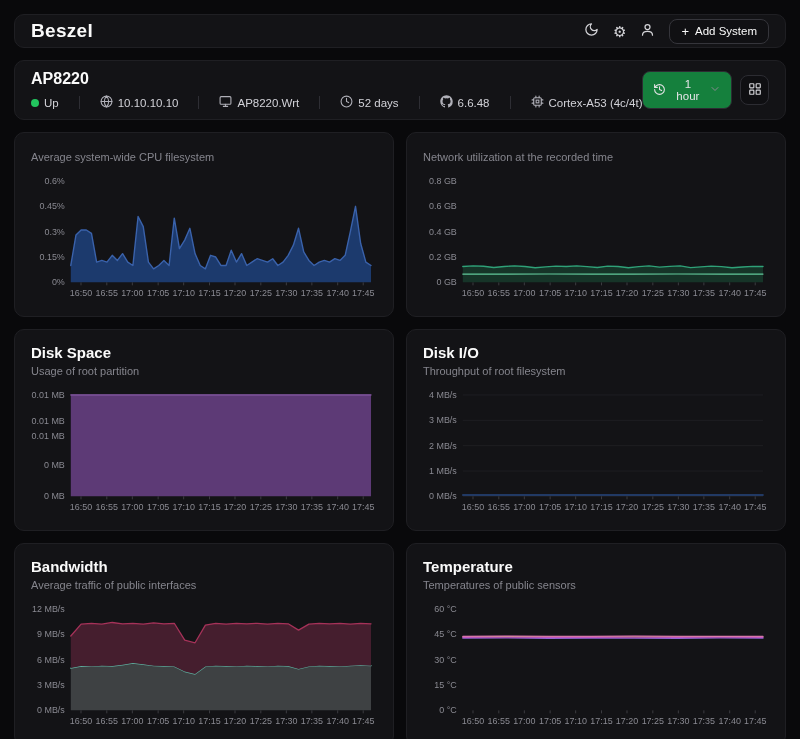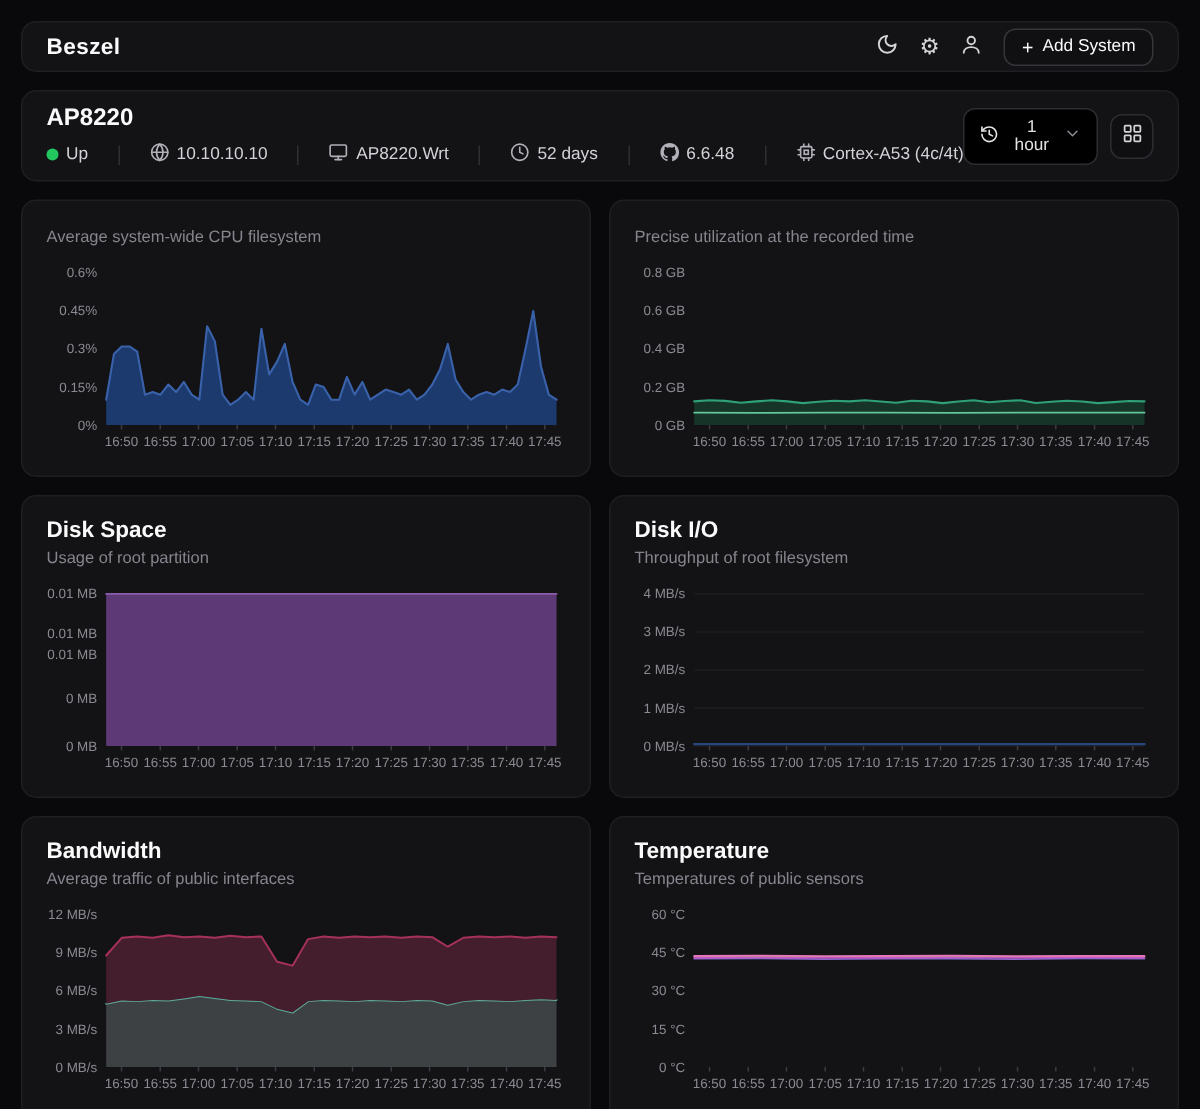--- a/index.html
+++ b/index.html
@@ -10,21 +10,21 @@
     color:#fafafa;
     font-family:"Liberation Sans", sans-serif;
     padding:14px;
   }
   
   .topbar {
     display:flex; align-items:center; justify-content:space-between;
     background:#131316; border:1px solid #1f1f23; border-radius:10px;
     height:34px; padding:0 16px; margin-bottom:12px;
   }
-  .brand { font-weight:700; font-size:15px; letter-spacing:.3px; }
+  .brand { font-weight:700; font-size:19px; letter-spacing:.3px; }
   .topbar-right { display:flex; align-items:center; gap:14px; }
   .icon-btn {
     background:none; border:none; padding:0; margin:0; cursor:pointer;
     color:#d4d4d8; display:flex; align-items:center;
   }
   .gear-glyph { font-size:15px; line-height:1; color:#d4d4d8; }
   .add-btn {
     display:flex; align-items:center; gap:6px;
     background:#101013; color:#fafafa;
     border:1px solid #35353b; border-radius:8px;
@@ -39,21 +39,21 @@
   }
   .sys-name { font-size:16px; font-weight:700; margin:0 0 7px 0; }
   .sys-meta { display:flex; align-items:center; gap:20px; font-size:11.5px; color:#d2d2d8; }
   .meta-item { display:flex; align-items:center; gap:5px; white-space:nowrap; }
   .meta-item svg { color:#b0b0b8; flex:none; }
   .dot { width:8px; height:8px; border-radius:50%; background:#22c55e; }
   .sep { width:1px; height:13px; background:#2e2e34; }
   .sys-controls { display:flex; align-items:center; gap:8px; }
   .range-select {
     display:flex; align-items:center; gap:8px;
-    background:#000000; border:1px solid #2c2c32; border-radius:8px;
+    background:#15803d; border:1px solid #2c2c32; border-radius:8px;
     color:#e4e4e7; font-size:11.5px; font-family:inherit;
     padding:6px 10px; cursor:pointer;
   }
   .range-select .chev { color:#8a8a92; }
   .grid-btn {
     width:30px; height:30px; display:flex; align-items:center; justify-content:center;
     background:#0f0f12; border:1px solid #2c2c32; border-radius:8px;
     color:#d4d4d8; cursor:pointer;
   }
   
@@ -220,21 +220,21 @@
         <line x1="308.478" x2="308.478" y1="108" y2="111" stroke="#3c3c42" stroke-width="1"></line>
         <text x="308.478" y="122" text-anchor="middle" font-size="9" fill="#8a8a92">17:40</text>
         <line x1="334.14799999999997" x2="334.14799999999997" y1="108" y2="111" stroke="#3c3c42" stroke-width="1"></line>
         <text x="334.14799999999997" y="122" text-anchor="middle" font-size="9" fill="#8a8a92">17:45</text>
         <path d="M40.0 91.0L45.2 60.4L50.4 55.3L55.6 55.3L60.8 58.7L66.0 87.6L71.2 85.9L76.4 87.6L81.7 80.8L86.9 85.9L92.1 79.1L97.3 87.6L102.5 91.0L107.7 41.7L112.9 51.9L118.1 87.6L123.3 94.4L128.5 91.0L133.7 85.9L138.9 91.0L144.1 43.4L149.3 74.0L154.6 65.5L159.8 53.6L165.0 79.1L170.2 91.0L175.4 94.4L180.6 80.8L185.8 82.5L191.0 91.0L196.2 91.0L201.4 75.7L206.6 87.6L211.8 79.1L217.0 91.0L222.2 87.6L227.4 84.2L232.7 85.9L237.9 87.6L243.1 84.2L248.3 91.0L253.5 87.6L258.7 80.8L263.9 70.6L269.1 53.6L274.3 77.4L279.5 85.9L284.7 91.0L289.9 87.6L295.1 85.9L300.3 87.6L305.6 84.2L310.8 85.9L316.0 80.8L321.2 57.0L326.4 31.5L331.6 68.9L336.8 87.6L342.0 91.0L342 108L40 108Z" fill="#1c3a6d" stroke="none"></path>
         <polyline points="40.0,91.0 45.2,60.4 50.4,55.3 55.6,55.3 60.8,58.7 66.0,87.6 71.2,85.9 76.4,87.6 81.7,80.8 86.9,85.9 92.1,79.1 97.3,87.6 102.5,91.0 107.7,41.7 112.9,51.9 118.1,87.6 123.3,94.4 128.5,91.0 133.7,85.9 138.9,91.0 144.1,43.4 149.3,74.0 154.6,65.5 159.8,53.6 165.0,79.1 170.2,91.0 175.4,94.4 180.6,80.8 185.8,82.5 191.0,91.0 196.2,91.0 201.4,75.7 206.6,87.6 211.8,79.1 217.0,91.0 222.2,87.6 227.4,84.2 232.7,85.9 237.9,87.6 243.1,84.2 248.3,91.0 253.5,87.6 258.7,80.8 263.9,70.6 269.1,53.6 274.3,77.4 279.5,85.9 284.7,91.0 289.9,87.6 295.1,85.9 300.3,87.6 305.6,84.2 310.8,85.9 316.0,80.8 321.2,57.0 326.4,31.5 331.6,68.9 336.8,87.6 342.0,91.0" fill="none" stroke="#3a62ab" stroke-width="1.4" stroke-linejoin="round" stroke-linecap="round"></polyline>
       </svg>
   </section>
 
   <section class="card">
-    <div class="sub">Precise utilization at the recorded time</div>
+    <div class="sub">Network utilization at the recorded time</div>
     <svg class="chart" width="348" height="134" viewBox="0 0 348 134">
         <text x="34" y="9" text-anchor="end" font-size="9" fill="#8a8a92">0.8 GB</text>
         <text x="34" y="34.5" text-anchor="end" font-size="9" fill="#8a8a92">0.6 GB</text>
         <text x="34" y="60" text-anchor="end" font-size="9" fill="#8a8a92">0.4 GB</text>
         <text x="34" y="85.5" text-anchor="end" font-size="9" fill="#8a8a92">0.2 GB</text>
         <text x="34" y="111" text-anchor="end" font-size="9" fill="#8a8a92">0 GB</text>
         <line x1="50.268" x2="50.268" y1="108" y2="111" stroke="#3c3c42" stroke-width="1"></line>
         <text x="50.268" y="122" text-anchor="middle" font-size="9" fill="#8a8a92">16:50</text>
         <line x1="76.24000000000001" x2="76.24000000000001" y1="108" y2="111" stroke="#3c3c42" stroke-width="1"></line>
         <text x="76.24000000000001" y="122" text-anchor="middle" font-size="9" fill="#8a8a92">16:55</text>

